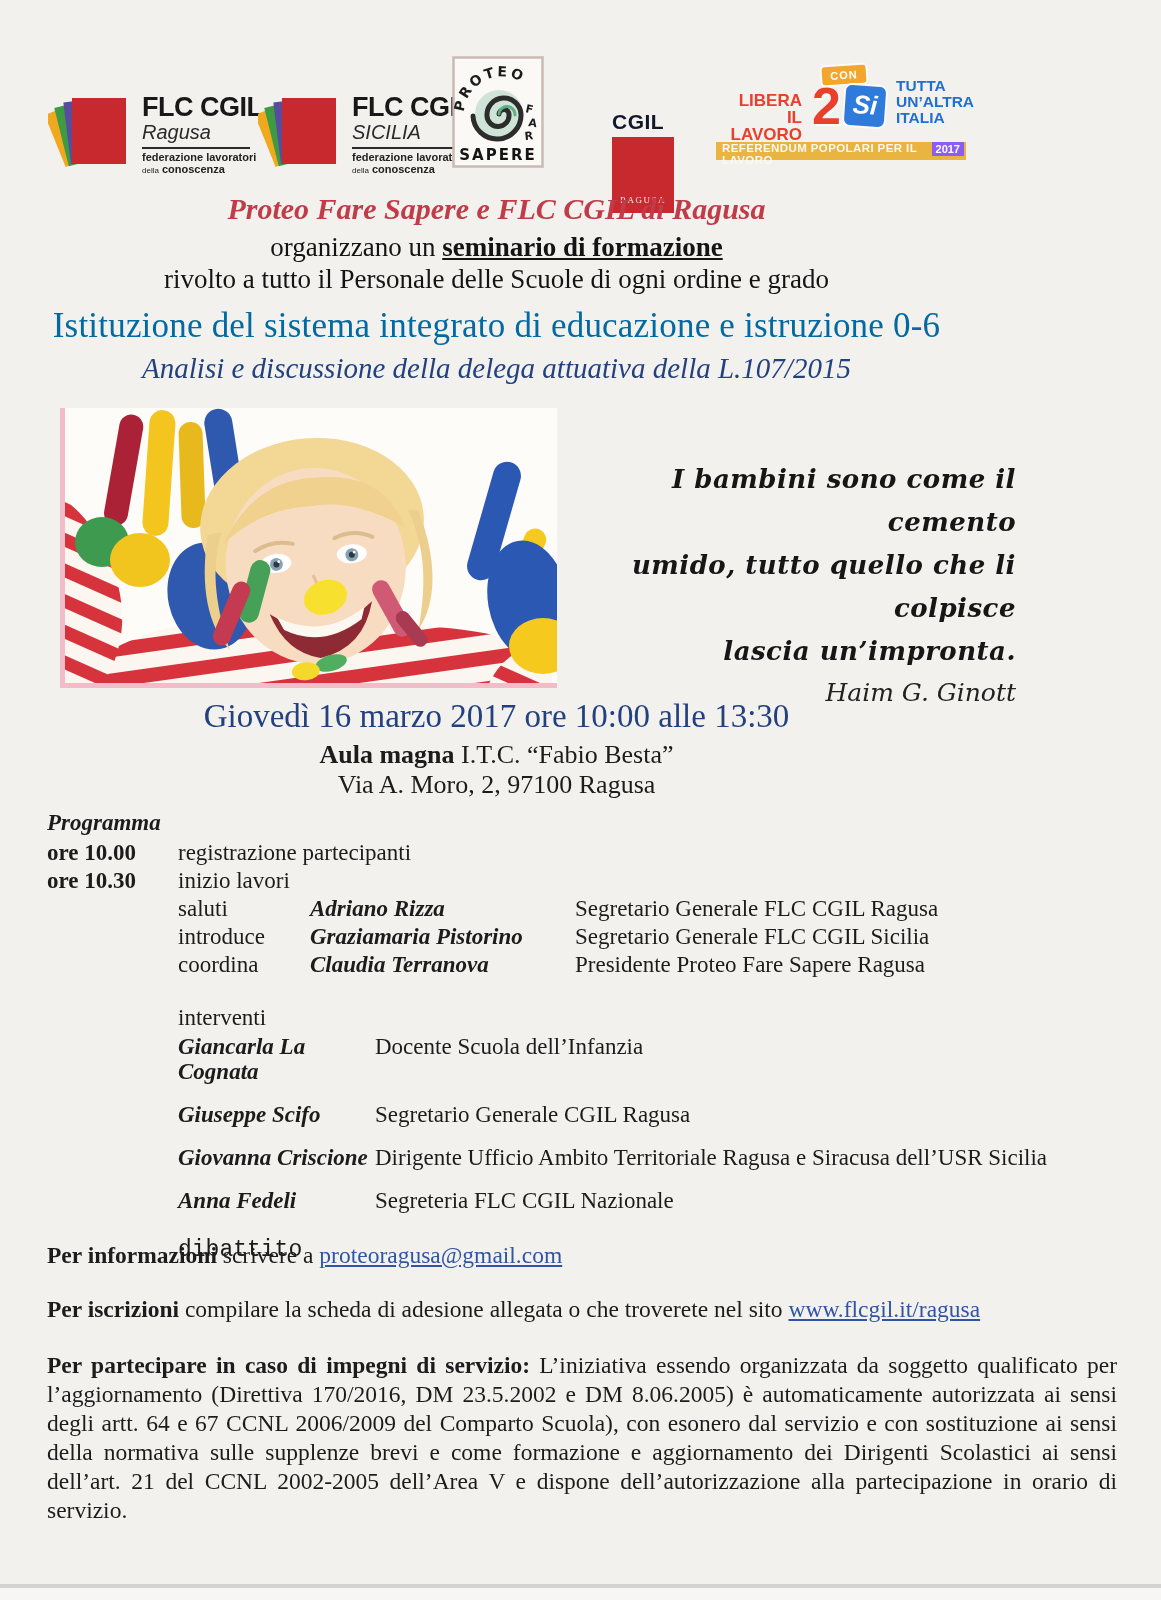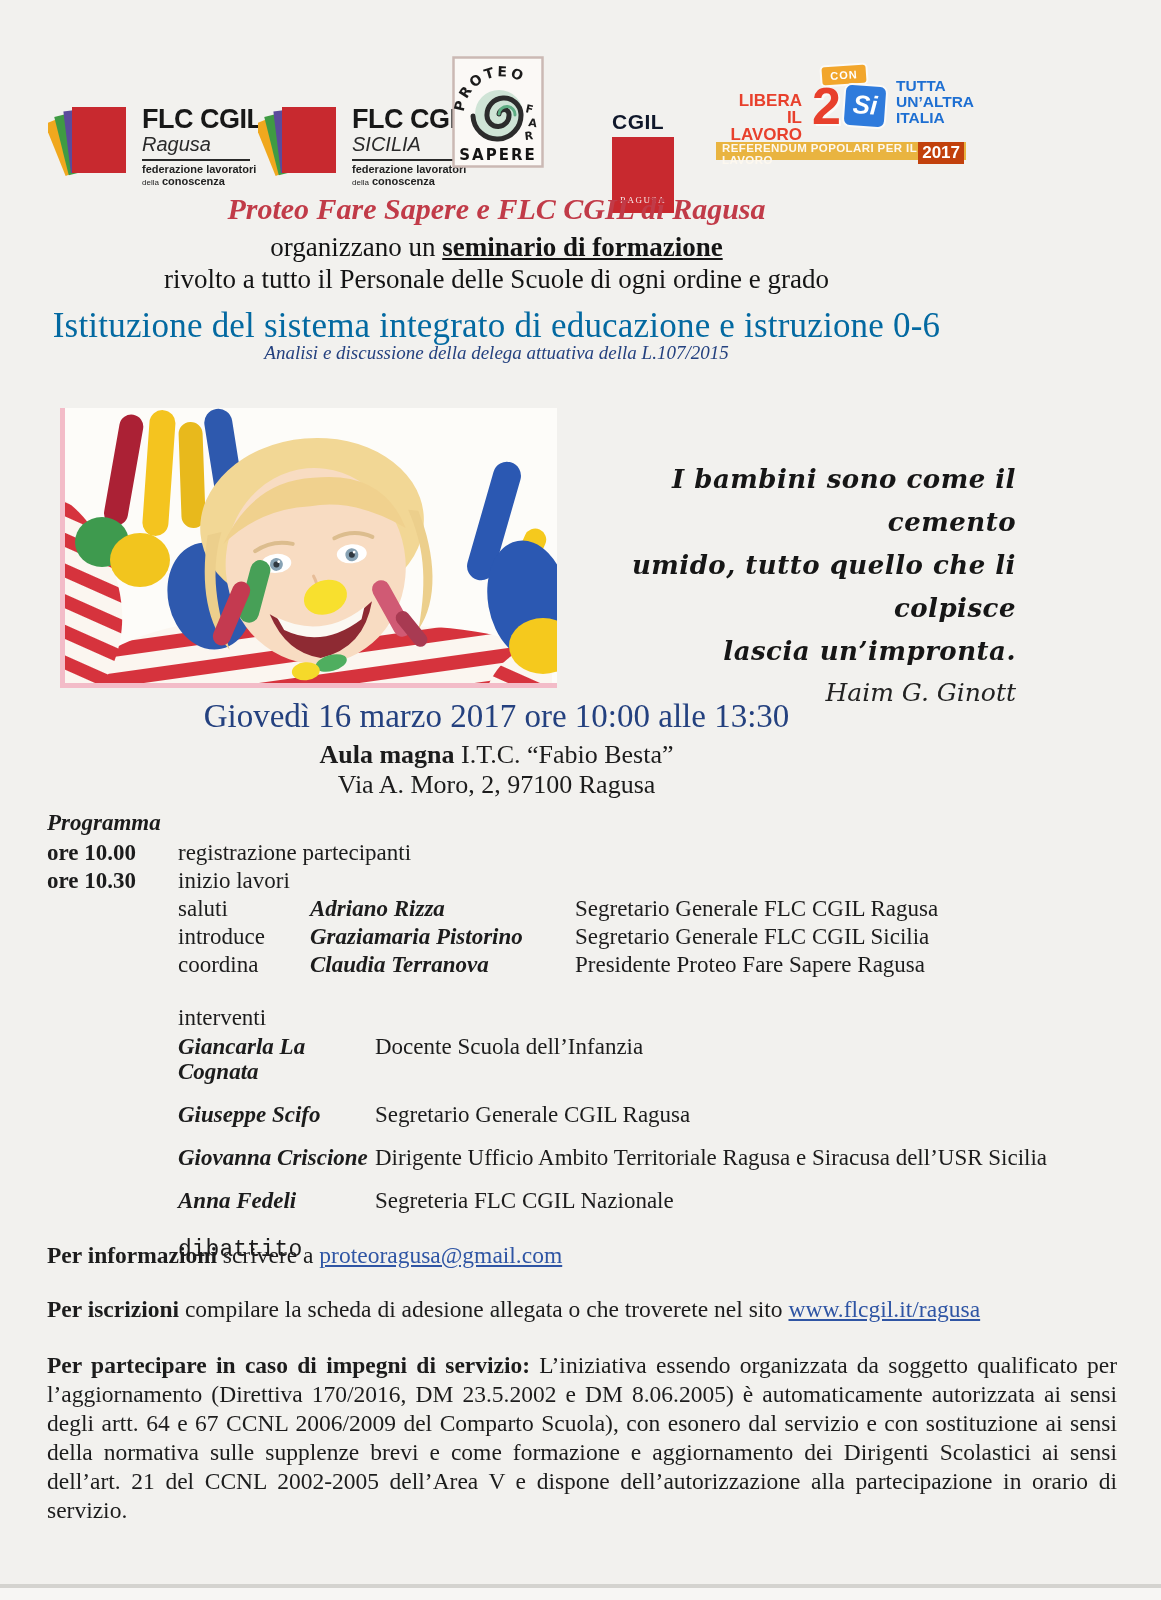--- a/index.html
+++ b/index.html
@@ -3,21 +3,21 @@
 <meta charset="utf-8">
 <title>Seminario Proteo Fare Sapere / FLC CGIL Ragusa</title>
 <style>
   html,body{margin:0;padding:0;background:#e9e8e6;}
   .page{
     position:relative;width:1161px;height:1600px;margin:0 auto;
     background:#f2f1ee;overflow:hidden;
     font-family:"Liberation Serif","DejaVu Serif",serif;color:#1c1c1c;
   }
   
-  .logo-flc{position:absolute;top:92px;display:flex;align-items:center;}
+  .logo-flc{position:absolute;top:80px;display:flex;align-items:flex-end;}
   .logo-flc .fan{flex:0 0 auto;}
   .flc-text{margin-left:6px;padding-top:14px;font-family:"Liberation Sans","DejaVu Sans",sans-serif;}
   .flc-title{font-size:27px;font-weight:800;letter-spacing:-0.5px;color:#181818;line-height:26px;}
   .flc-sub{font-size:20px;font-style:italic;color:#2a2a2a;line-height:24px;}
   .flc-rule{width:108px;height:2px;background:#2a2a2a;margin:3px 0 2px;}
   .flc-cap{font-size:11px;font-weight:700;color:#222;line-height:12px;}
   .flc-cap .tiny{font-size:8px;font-weight:400;}
 
   .logo-proteo{position:absolute;left:452px;top:56px;}
 
@@ -29,30 +29,30 @@
   .ref-block{position:absolute;left:714px;top:80px;width:258px;height:90px;font-family:"Liberation Sans","DejaVu Sans",sans-serif;}
   .libera{position:absolute;left:0;top:12px;color:#e8402c;font-weight:800;font-size:17px;line-height:17px;text-align:right;width:88px;letter-spacing:0;}
   .con-tag{position:absolute;left:108px;top:-14px;width:44px;height:18px;background:#f2a62c;border-radius:3px;transform:rotate(-4deg);
     color:#fff;font-weight:800;font-size:11px;text-align:center;line-height:18px;letter-spacing:1px;box-shadow:0 0 0 2px #fbfaf8;}
   .big2{position:absolute;left:98px;top:-4px;font-size:52px;font-weight:900;color:#e8402c;text-shadow:2px 2px 0 #fbfaf8;}
   .si-box{position:absolute;left:131px;top:6px;width:40px;height:40px;background:#2f7bdc;border-radius:6px;transform:rotate(4deg);
     box-shadow:0 0 0 2px #fbfaf8;color:#fff;font-style:italic;font-weight:900;font-size:26px;text-align:center;line-height:38px;}
   .tutta{position:absolute;left:182px;top:-2px;color:#1e6fd2;font-weight:800;font-size:15.5px;line-height:16px;}
   .ref-banner{position:absolute;left:2px;top:62px;width:250px;height:18px;background:#e9b440;display:flex;align-items:flex-start;}
   .ref-banner .txt{flex:1;color:#fdf8ef;font-weight:700;font-size:11.5px;letter-spacing:0.4px;padding-left:6px;}
-  .ref-banner .year{background:#c2410c;color:#fff;font-weight:700;font-size:17px;padding:1px 4px;margin-right:2px;}
+  .ref-banner .year{background:#8b5cf6;color:#fff;font-weight:700;font-size:11px;padding:1px 4px;margin-right:2px;}
 
   
   .center-line{position:absolute;left:0;width:993px;text-align:center;}
   .org-line{top:192px;font-size:30px;font-weight:700;font-style:italic;color:#c13b48;}
   .intro1{top:232px;font-size:27px;color:#141414;}
   .intro1 .u{font-weight:700;text-decoration:underline;}
   .intro2{top:264px;font-size:27px;color:#141414;}
   .main-title{top:306px;font-size:35px;color:#0369a1;letter-spacing:0.2px;}
-  .sub-title{top:342px;font-size:19px;font-style:italic;color:#24417f;}
+  .sub-title{top:352px;font-size:29px;font-style:italic;color:#24417f;}
 
   
   .photo{position:absolute;left:60px;top:408px;width:497px;height:280px;}
   .quote{position:absolute;left:618px;top:458px;width:398px;text-align:right;
     font-family:"DejaVu Serif","Liberation Serif",serif;font-style:italic;}
   .quote .ql{font-size:26px;font-weight:700;letter-spacing:0.5px;line-height:43px;color:#161616;}
   .quote .qa{font-size:25px;font-weight:400;line-height:40px;color:#222;}
 
   
   .date-line{top:698px;font-size:33px;color:#24417f;}

